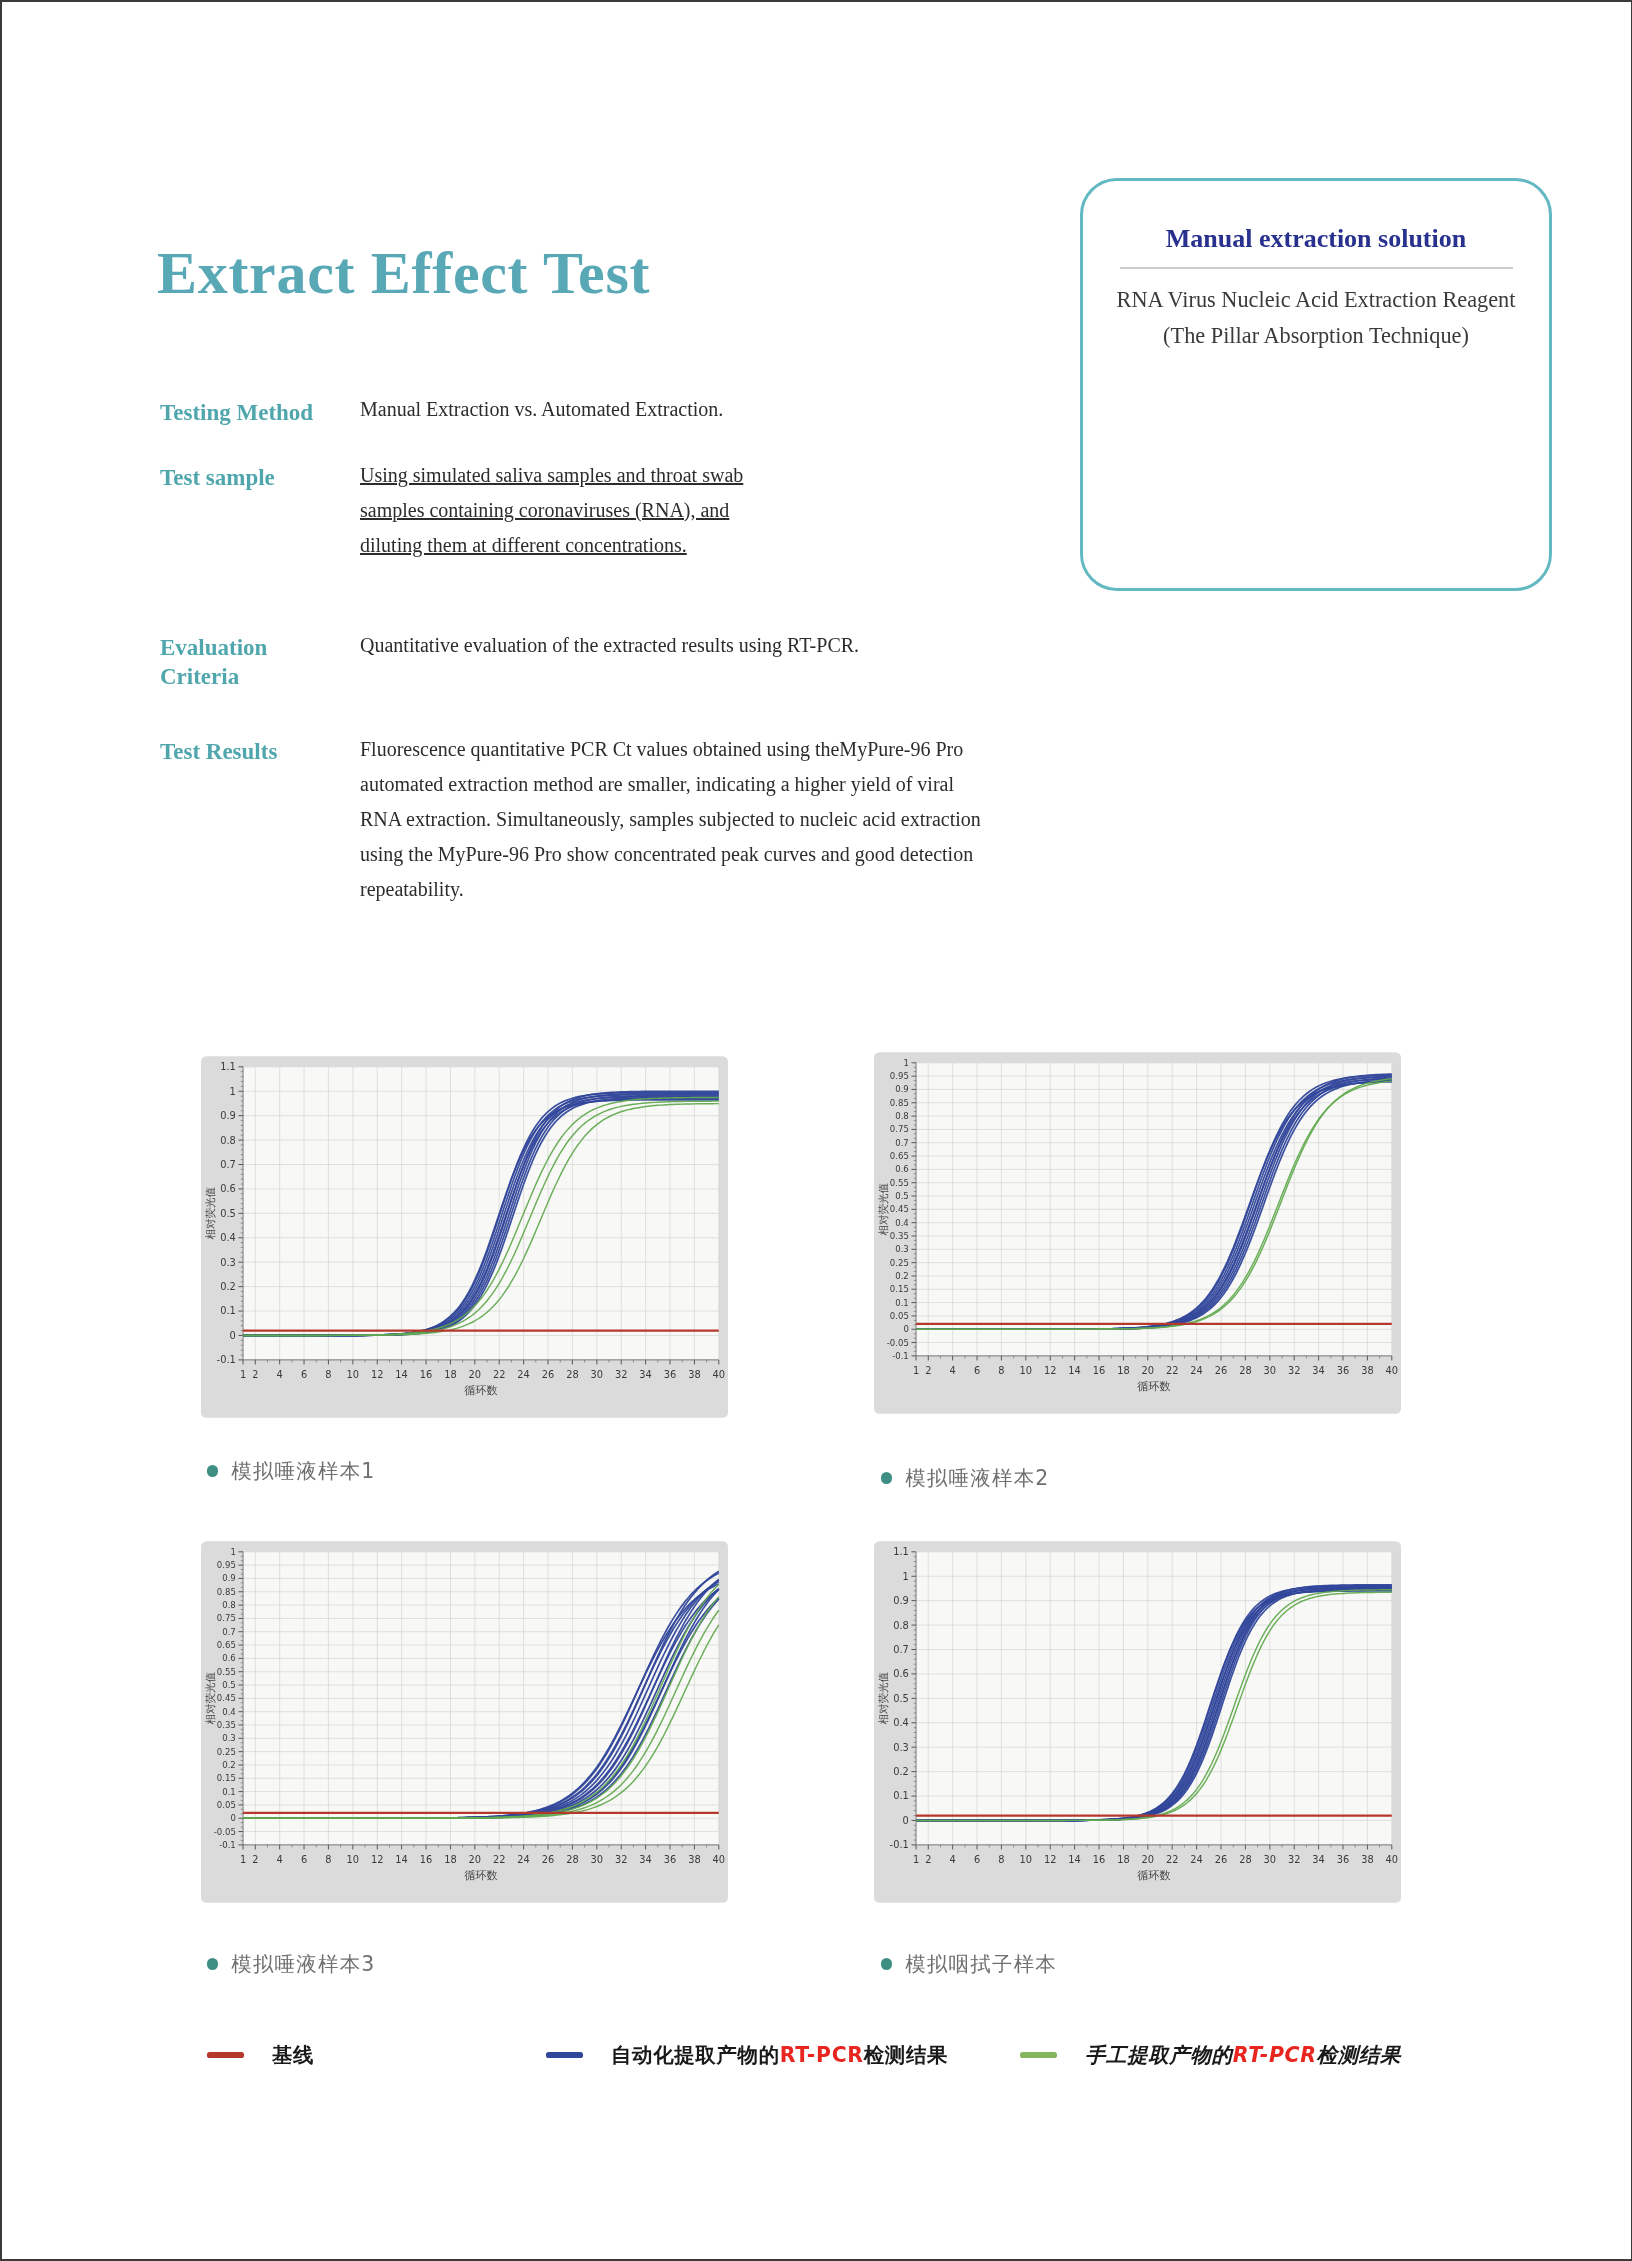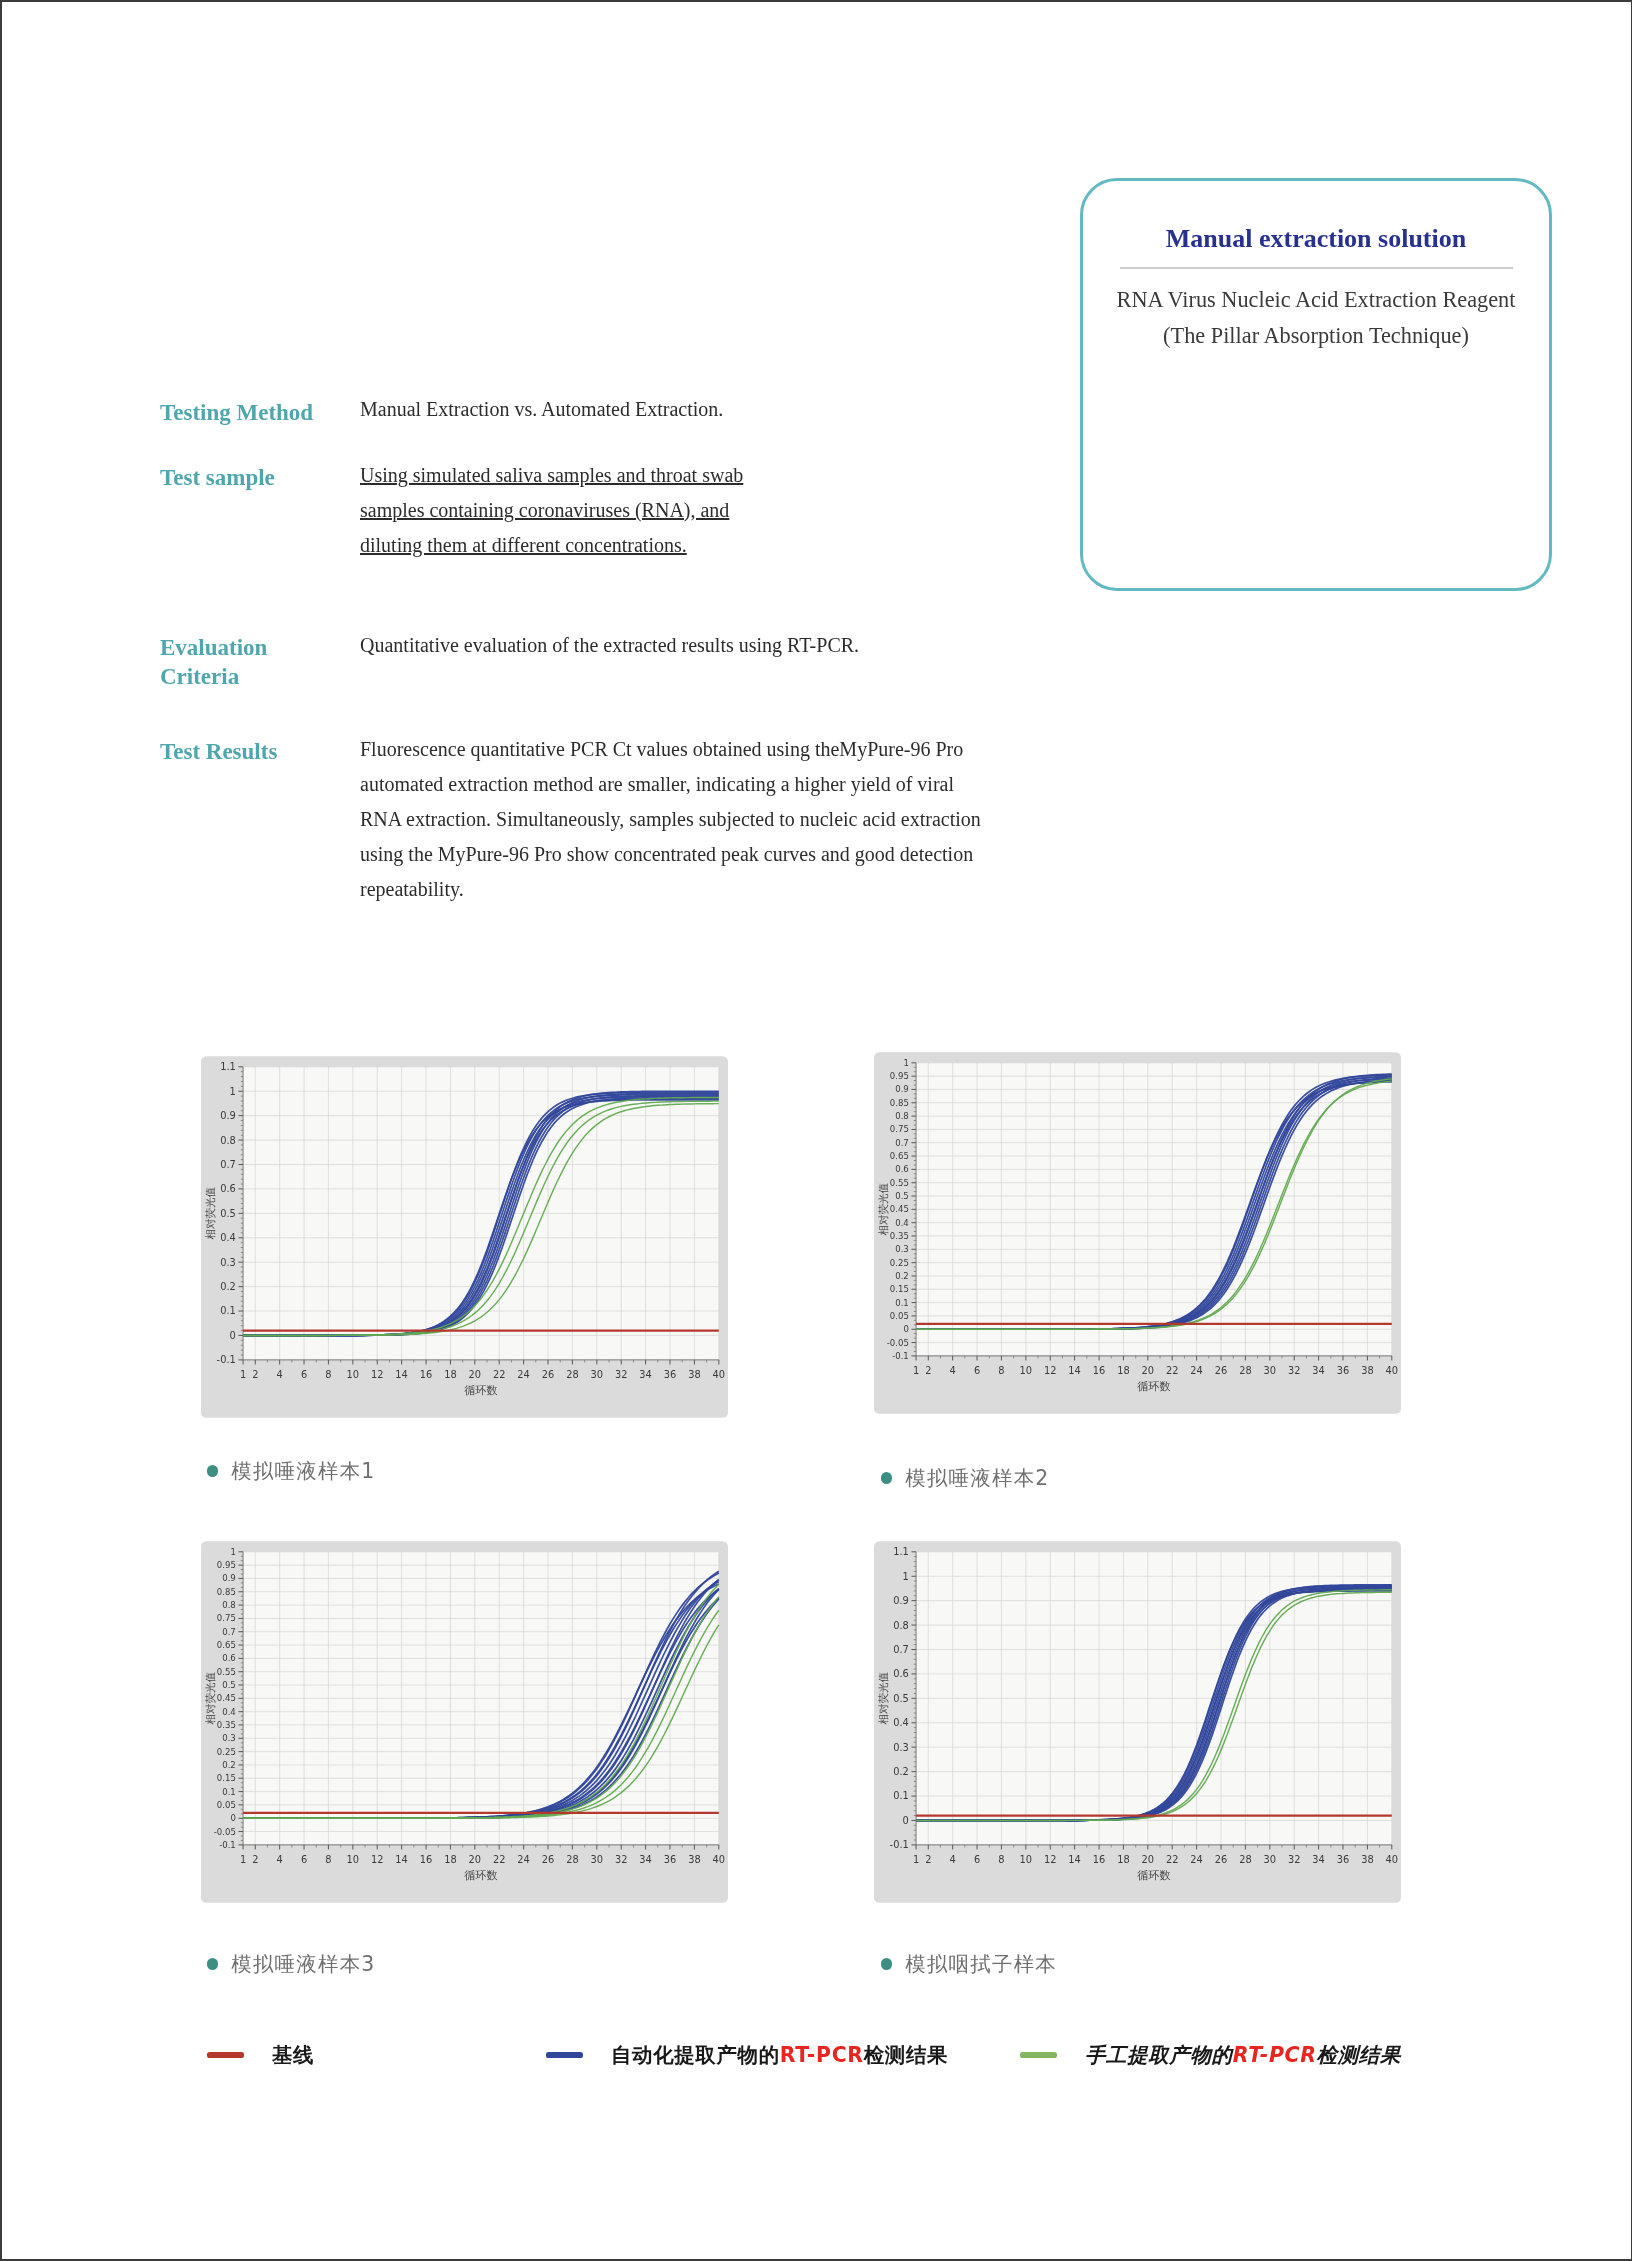--- a/index.html
+++ b/index.html
@@ -71,20 +71,21 @@
   .dash-blue{background:var(--chart-blue,#31479b);}
   .dash-green{background:#86b560;}
   .legend-text{font-size:20.4px;font-weight:700;color:#191919;letter-spacing:0.7px;}
   .legend-text .red{color:var(--legend-red,#e8251f);}
 </style>
 </head>
 <body>
 
 <div class="page">
 
+  <h1 class="page-title">Extract Effect Test</h1>
 
   <div class="info-box">
     <div class="half half-top">
       <div class="box-heading navy">Manual extraction solution</div>
       <div class="box-divider"></div>
       <div class="box-line">RNA Virus Nucleic Acid Extraction Reagent</div>
       <div class="box-line">(The Pillar Absorption Technique)</div>
     </div>
   </div>
 

